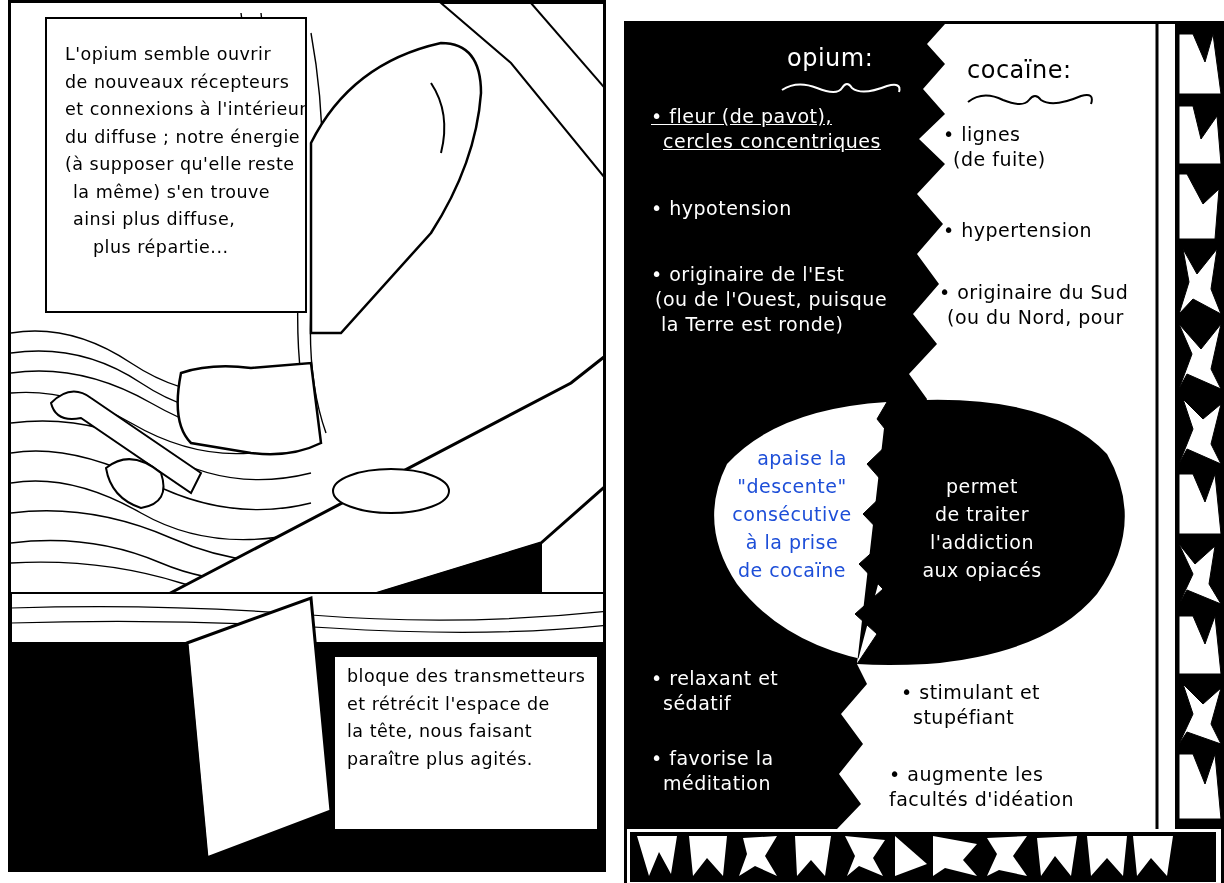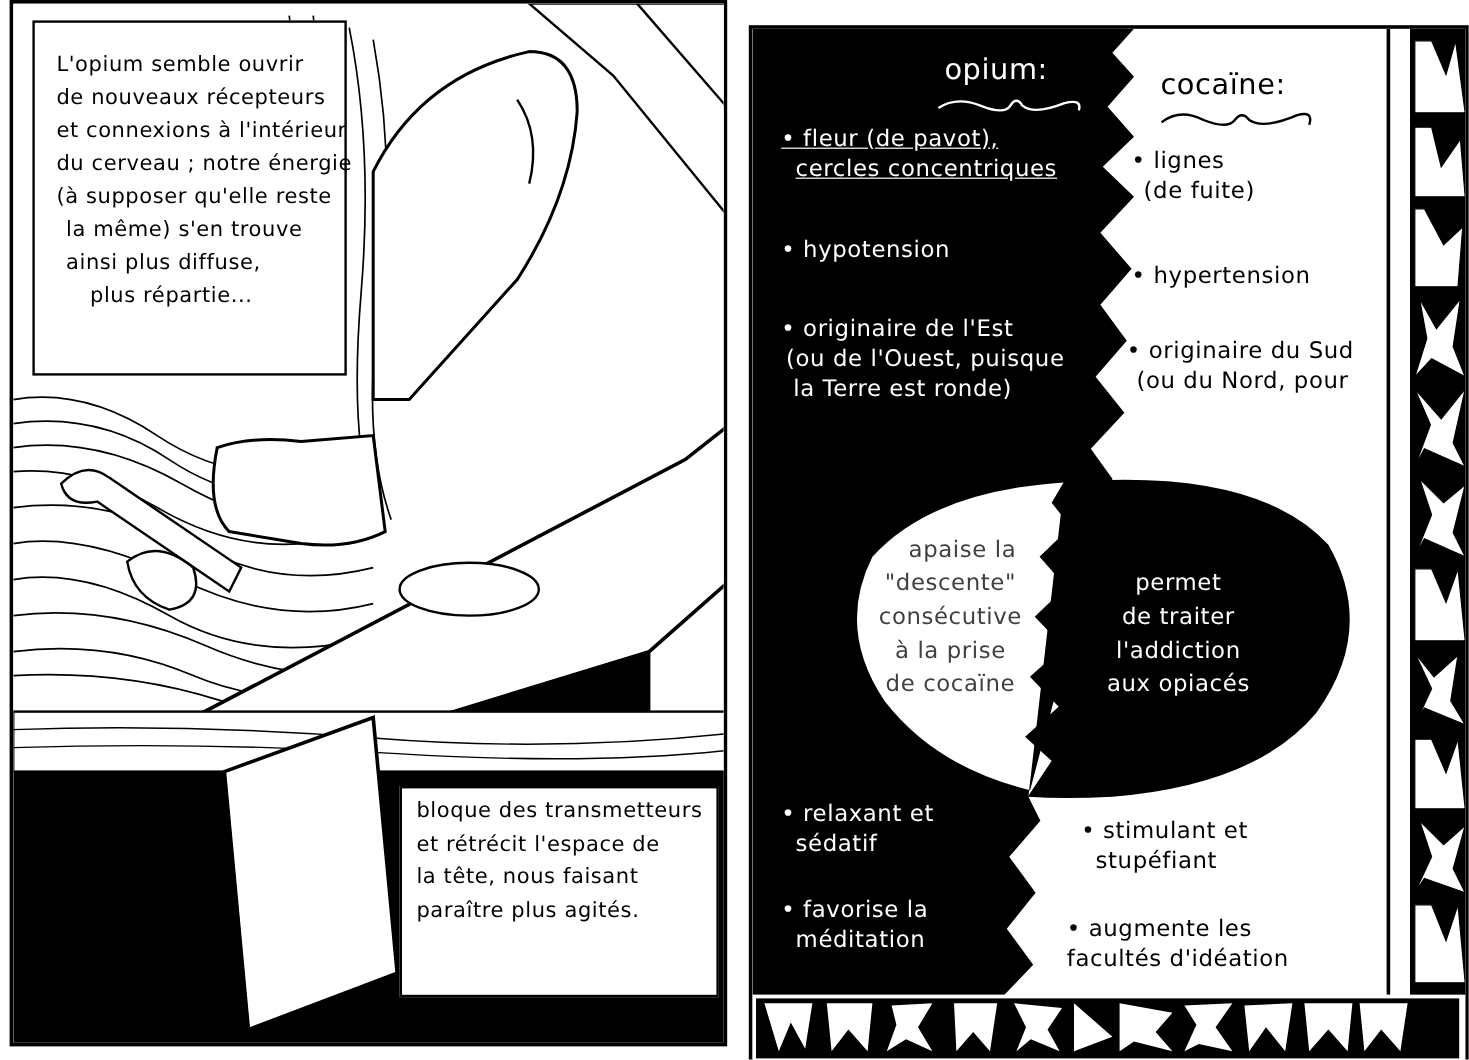--- a/index.html
+++ b/index.html
@@ -6,21 +6,21 @@
   body { width: 1224px; height: 883px; position: relative; overflow: hidden;
          font-family: "DejaVu Sans", sans-serif; }
   .hand { font-family: "DejaVu Sans", sans-serif; letter-spacing: 0.5px; }
 
   
   #left-panel { position: absolute; left: 8px; top: 0; width: 598px; height: 872px;
                 border: 3px solid #000; box-sizing: border-box; background: #fff; overflow: hidden; }
   #left-panel svg.art { position: absolute; left: 0; top: 0; }
   .caption { position: absolute; background: #fff; border: 2.5px solid #000;
              color: #000; font-size: 17.5px; line-height: 27.5px; box-sizing: border-box; }
-  #caption-opium { left: 16px; top: 14px; width: 262px; height: 296px; padding: 22px 8px 0 18px; text-align: left; }
+  #caption-opium { left: 34px; top: 14px; width: 262px; height: 296px; padding: 22px 8px 0 18px; text-align: left; }
   #caption-cocaine { left: 322px; top: 652px; width: 266px; height: 176px; padding: 6px 6px 0 12px; }
   .caption .line { display: block; white-space: nowrap; }
 
   
   #right-panel { position: absolute; left: 624px; top: 1px; width: 600px; height: 868px;
                  border: 3px solid #000; box-sizing: border-box; background: #fff; overflow: hidden; margin-top: 20px; }
   #right-panel svg.art { position: absolute; left: 0; top: 0; }
 
   .title { position: absolute; font-size: 24px; }
   .title.white { color: #fff; }
@@ -86,21 +86,21 @@
     <rect x="0" y="640" width="598" height="232" fill="#000"></rect>
 
     <polygon points="176,640 300,595 320,808 196,855" fill="#fff" stroke="#000" stroke-width="3"></polygon>
     <line x1="176" y1="640" x2="196" y2="855" stroke="#000" stroke-width="2"></line>
   </svg>
 
   <div class="caption hand" id="caption-opium">
     <span class="line">L'opium semble ouvrir</span>
     <span class="line">de nouveaux récepteurs</span>
     <span class="line">et connexions à l'intérieur</span>
-    <span class="line">du cerveau ; notre énergie</span>
+    <span class="line">du diffuse ; notre énergie</span>
     <span class="line">(à supposer qu'elle reste</span>
     <span class="line" style="padding-left:8px">la même) s'en trouve</span>
     <span class="line" style="padding-left:8px">ainsi plus diffuse,</span>
     <span class="line" style="padding-left:28px">plus répartie...</span>
   </div>
 
   <div class="caption hand" id="caption-cocaine">
     <span class="line">bloque des transmetteurs</span>
     <span class="line">et rétrécit l'espace de</span>
     <span class="line">la tête, nous faisant</span>
@@ -182,21 +182,21 @@
     <span class="line" style="padding-left:10px">(de fuite)</span>
   </div>
   <div class="item black hand" style="left:316px; top:194px;">
     <span class="line">• hypertension</span>
   </div>
   <div class="item black hand" style="left:312px; top:256px;">
     <span class="line">• originaire du Sud</span>
     <span class="line" style="padding-left:8px">(ou du Nord, pour</span>
   </div>
 
-  <div class="bubble-text hand" style="left:90px; top:420px; width:150px; color:#404040;">
+  <div class="bubble-text hand" style="left:90px; top:420px; width:150px; color:#1d4ed8;">
     <span class="line" style="padding-left:20px">apaise la</span>
     <span class="line">"descente"</span>
     <span class="line">consécutive</span>
     <span class="line">à la prise</span>
     <span class="line">de cocaïne</span>
   </div>
   <div class="bubble-text hand" style="left:280px; top:448px; width:150px; color:#fff;">
     <span class="line">permet</span>
     <span class="line">de traiter</span>
     <span class="line">l'addiction</span>

